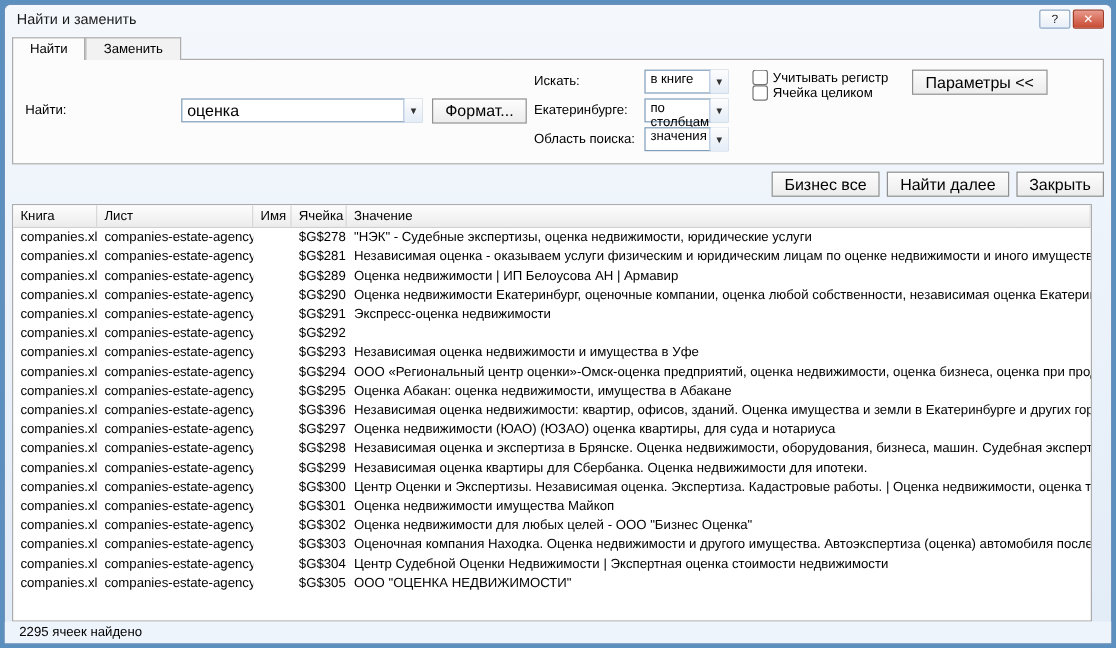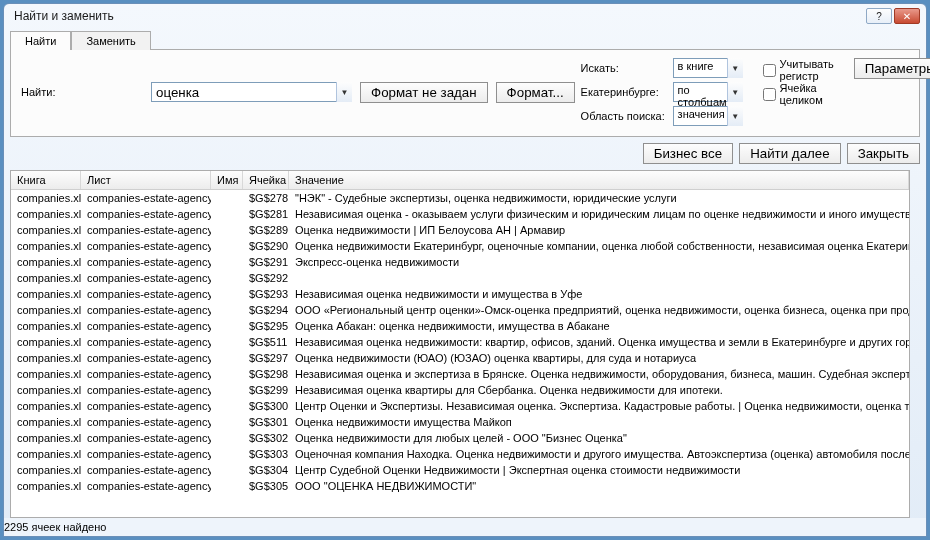--- a/index.html
+++ b/index.html
@@ -146,21 +146,21 @@
 .trow { border-bottom: 0; }
 .td {
   padding: 1px 6px;
   white-space: nowrap;
   overflow: hidden;
   text-overflow: clip;
   font-size: 11px;
   line-height: 14px;
 }
 .status {
-  padding: 3px 0;
+  padding: 3px 12px;
   background: #eef4fb;
   font-size: 11px;
 }
 ::-webkit-scrollbar { width: 16px; height: 16px; }
 ::-webkit-scrollbar-track { background: #f1f1f1; border-left:1px solid #ddd;}
 ::-webkit-scrollbar-thumb { background: #c7d5e8; border:1px solid #9cb2cf; }
 </style>
 </head>
 <body>
 
@@ -178,21 +178,20 @@
     <div class="tab"><span>Заменить</span></div>
   </div>
 
   <div class="panel">
     <div class="row">
       <span class="lbl">Найти:</span>
       <div class="dd-wrap" style="flex:1">
         <input class="findbox" value="оценка" style="">
         <div class="dd-arrow">▼</div>
       </div>
-      <button class="btn">Формат не задан</button>
       <button class="btn">Формат...</button>
     </div>
 
     <div class="options-grid">
       <div class="opt-left">
         <span>Искать:</span>
         <div class="dd-wrap">
             <div class="sel">в книге</div>
             <div class="dd-arrow">▼</div>
           </div>
@@ -297,21 +296,21 @@
           <div class="td">companies.xlsx</div>
           <div class="td">companies-estate-agency</div>
           <div class="td"></div>
           <div class="td">$G$295</div>
           <div class="td">Оценка Абакан: оценка недвижимости, имущества в Абакане</div>
         </div>
         <div class="trow">
           <div class="td">companies.xlsx</div>
           <div class="td">companies-estate-agency</div>
           <div class="td"></div>
-          <div class="td">$G$511</div>
+          <div class="td">$G$396</div>
           <div class="td">Независимая оценка недвижимости: квартир, офисов, зданий. Оценка имущества и земли в Екатеринбурге и других городах Урала</div>
         </div>
         <div class="trow">
           <div class="td">companies.xlsx</div>
           <div class="td">companies-estate-agency</div>
           <div class="td"></div>
           <div class="td">$G$297</div>
           <div class="td">Оценка недвижимости (ЮАО) (ЮЗАО) оценка квартиры, для суда и нотариуса</div>
         </div>
         <div class="trow">

